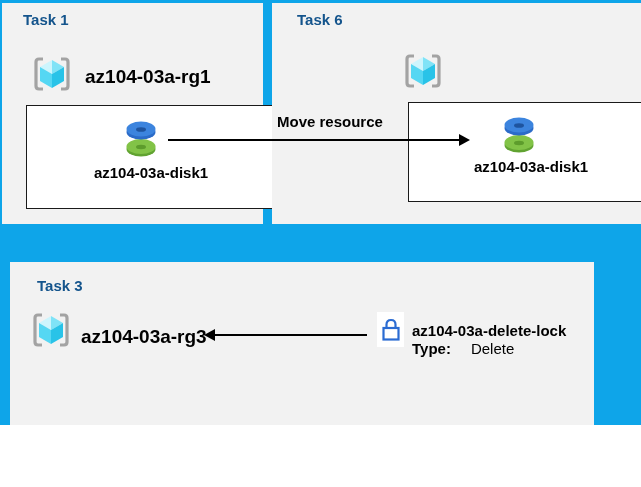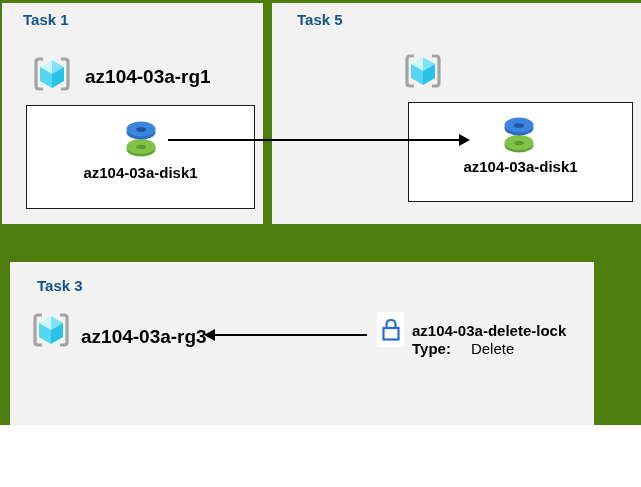--- a/index.html
+++ b/index.html
@@ -1,17 +1,17 @@
 <!DOCTYPE html>
 <html><head>
 <meta charset="utf-8">
 <style>
   html,body{margin:0;padding:0;background:#ffffff;}
   .canvas{
-    position:relative;width:641px;height:425px;background:#4d7c0f;overflow:hidden;
+    position:relative;width:641px;height:425px;background:#0ea5e9;overflow:hidden;
     font-family:"Liberation Sans",sans-serif;color:#000;
   }
   .panel{position:absolute;background:#f2f2f2;}
   #task1-panel{left:2px;top:3px;width:261px;height:221px;}
   #task2-panel{left:272px;top:3px;width:369px;height:221px;}
   #task3-panel{left:10px;top:262px;width:584px;height:225px;}
   .task-title{
     position:absolute;font-size:15px;font-weight:700;color:#14548c;white-space:nowrap;
   }
   #task1-panel .task-title{left:21px;top:8px;}
@@ -19,21 +19,21 @@
   #task3-panel .task-title{left:27px;top:15px;}
   .rg-icon{position:absolute;width:40px;height:40px;}
   #task1-panel .rg-icon{left:30px;top:51px;}
   #task2-panel .rg-icon{left:131px;top:48px;}
   #task3-panel .rg-icon{left:21px;top:48px;}
   .rg-label{position:absolute;font-size:19px;font-weight:700;white-space:nowrap;}
   #task1-panel .rg-label{left:83px;top:63px;}
   #task2-panel .rg-label{left:184px;top:61px;}
   #task3-panel .rg-label{left:71px;top:64px;}
   .resource-box{
-    position:absolute;background:#ffffff;border:1.5px solid #1a1a1a;
+    position:absolute;background:#ffffff;border:1.5px solid #1a1a1a;padding-left:21px;
   }
   #task1-panel .resource-box{left:24px;top:102px;width:227px;height:102px;}
   #task2-panel .resource-box{left:136px;top:99px;width:223px;height:98px;}
   #task3-panel .resource-box{left:15px;top:99px;width:227px;height:102px;}
   .disk-icon{position:absolute;width:36px;height:42px;}
   #task1-panel .disk-icon{left:96px;top:12px;}
   #task2-panel .disk-icon{left:92px;top:11px;}
   #task3-panel .disk-icon{left:96px;top:11px;}
   .disk-label{
     position:absolute;left:0;width:100%;text-align:center;
@@ -115,21 +115,21 @@
       <span class="disk-icon">
         <svg width="36" height="42" viewBox="0 0 36 42">
             <use href="#svg-disk-icon"></use>
           </svg>
       </span>
       <div class="disk-label">az104-03a-disk1</div>
     </div>
   </div>
 
   <div class="panel" id="task2-panel">
-    <div class="task-title">Task 5</div>
+    <div class="task-title">Task 6</div>
     <span class="rg-icon">
       <svg width="40" height="40" viewBox="0 0 40 36">
           <use href="#svg-rg-icon"></use>
         </svg>
     </span>
     <div class="resource-box">
       <span class="disk-icon">
         <svg width="36" height="42" viewBox="0 0 36 42">
             <use href="#svg-disk-icon"></use>
           </svg>
@@ -143,20 +143,21 @@
     <span class="rg-icon">
       <svg width="40" height="40" viewBox="0 0 40 36">
           <use href="#svg-rg-icon"></use>
         </svg>
     </span>
     <div class="rg-label">az104-03a-rg3</div>
   </div>
 
   <div class="arrow-line" id="move-arrow-line"></div>
   <div class="arrow-head" id="move-arrow-head"></div>
+  <div id="move-label">Move resource</div>
 
   <div class="arrow-line" id="lock-arrow-line"></div>
   <div class="arrow-head" id="lock-arrow-head"></div>
 
   <div id="lock-box">
     <svg width="20" height="26" viewBox="0 0 20 26">
         <use href="#svg-lock-icon"></use>
       </svg>
   </div>
   <div id="lock-name">az104-03a-delete-lock</div>

